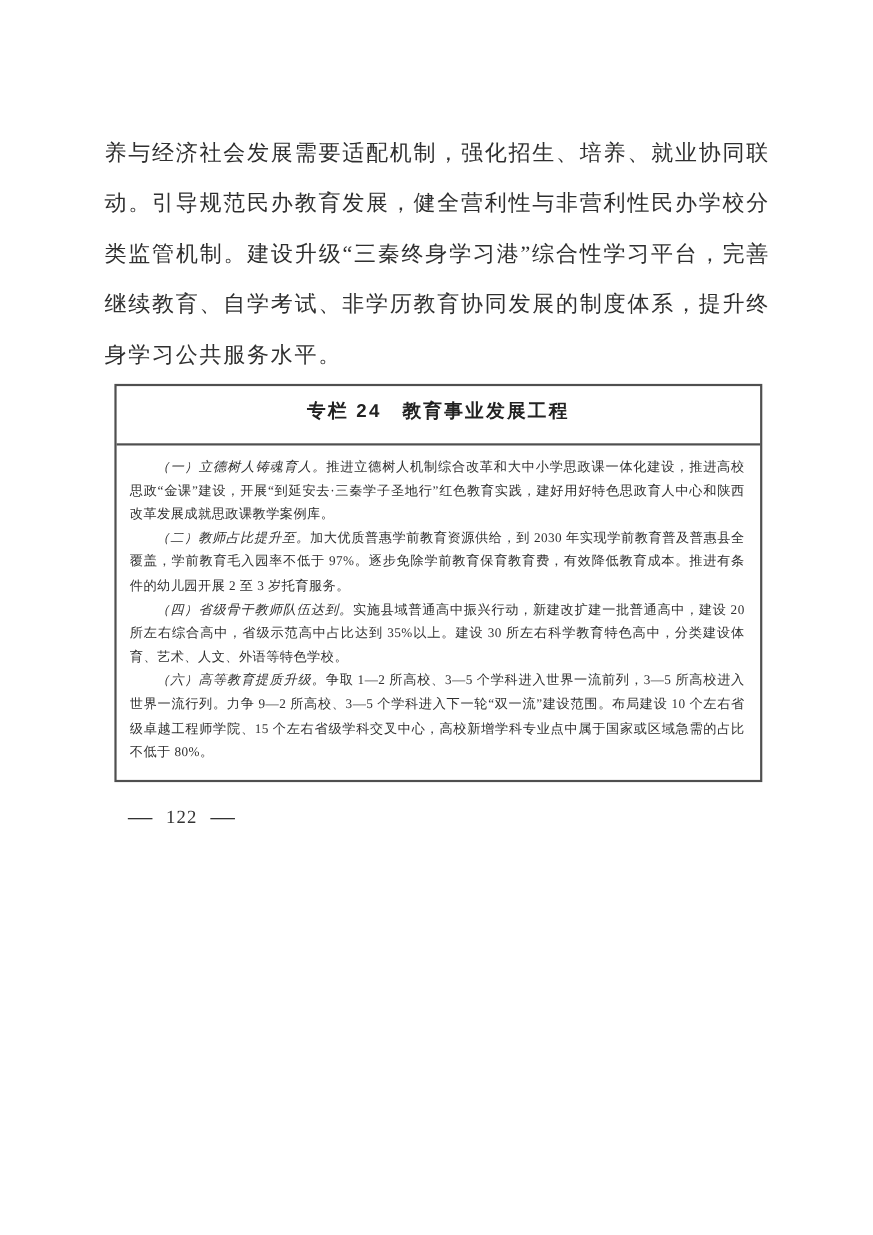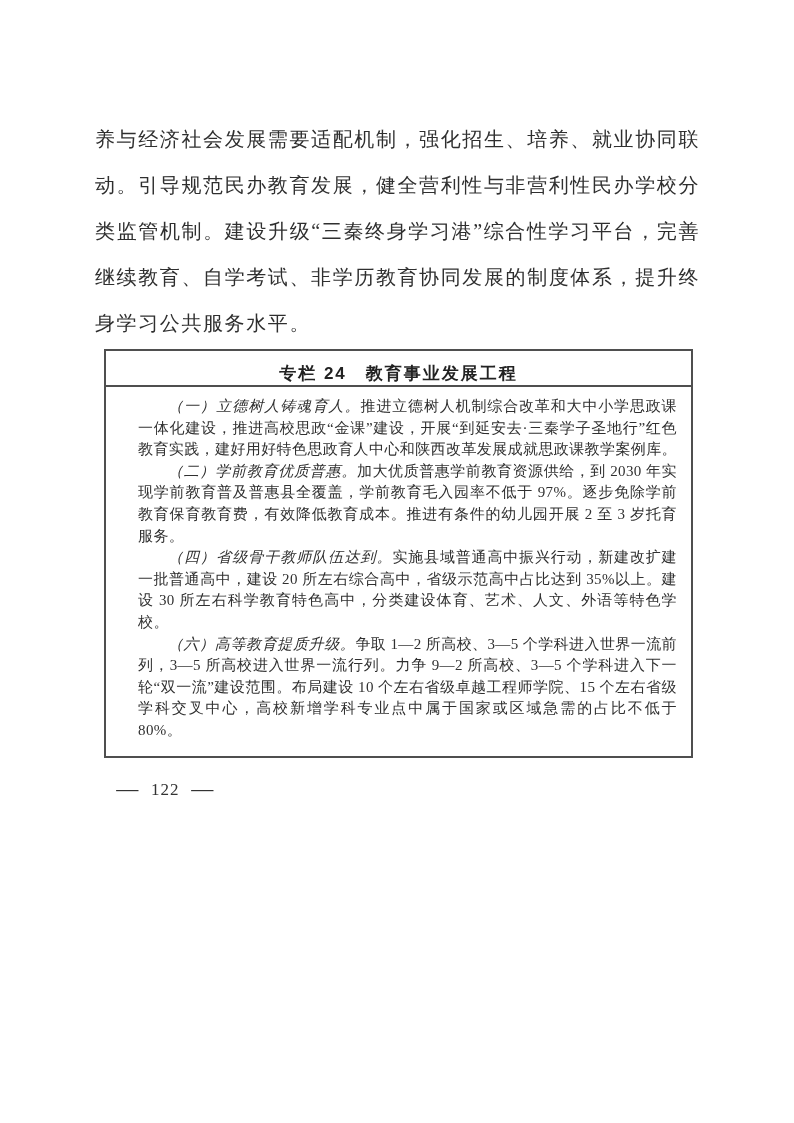--- a/index.html
+++ b/index.html
@@ -35,27 +35,27 @@
   .column-box {
     margin: 3px 7px 0 9px;
     border: 2px solid #4f4f4f;
   }
   .box-title {
     text-align: center;
     font-family: "Liberation Sans", "DejaVu Sans", sans-serif;
     font-weight: bold;
     font-size: 17px;
     letter-spacing: 2px;
-    padding: 11px 0 0 0;
+    padding: 11px 0 18px 0;
     border-bottom: 2px solid #4f4f4f;
     color: #222222;
   }
   .box-content {
-    padding: 9px 14px 14px 32px;
-    font-size: 15px;
+    padding: 9px 14px 14px 12px;
+    font-size: 12px;
     line-height: 21.6px;
     letter-spacing: 0.4px;
     text-align: justify;
     text-justify: inter-character;
     color: #303030;
   }
   .box-content p.item {
     margin: 0;
     text-indent: 2em;
   }
@@ -85,21 +85,21 @@
 
 <div class="page">
 
   <p class="intro">养与经济社会发展需要适配机制，强化招生、培养、就业协同联动。引导规范民办教育发展，健全营利性与非营利性民办学校分类监管机制。建设升级“三秦终身学习港”综合性学习平台，完善继续教育、自学考试、非学历教育协同发展的制度体系，提升终身学习公共服务水平。</p>
 
   <div class="column-box">
     <div class="box-title">专栏 24　教育事业发展工程</div>
 
     <div class="box-content">
       <p class="item"><span class="lead">（一）立德树人铸魂育人。</span><span>推进立德树人机制综合改革和大中小学思政课一体化建设，推进高校思政“金课”建设，开展“到延安去·三秦学子圣地行”红色教育实践，建好用好特色思政育人中心和陕西改革发展成就思政课教学案例库。</span></p>
-      <p class="item"><span class="lead">（二）学前教育优质普惠。</span><span>加大优质普惠学前教育资源供给，到 2030 年实现学前教育普及普惠县全覆盖，学前教育毛入园率不低于 97%。逐步免除学前教育保育教育费，有效降低教育成本。推进有条件的幼儿园开展 2 至 3 岁托育服务。</span></p>
+      <p class="item"><span class="lead">（二）教师占比提升至。</span><span>加大优质普惠学前教育资源供给，到 2030 年实现学前教育普及普惠县全覆盖，学前教育毛入园率不低于 97%。逐步免除学前教育保育教育费，有效降低教育成本。推进有条件的幼儿园开展 2 至 3 岁托育服务。</span></p>
       <p class="item"><span class="lead">（四）省级骨干教师队伍达到。</span><span>实施县域普通高中振兴行动，新建改扩建一批普通高中，建设 20 所左右综合高中，省级示范高中占比达到 35%以上。建设 30 所左右科学教育特色高中，分类建设体育、艺术、人文、外语等特色学校。</span></p>
       <p class="item"><span class="lead">（六）高等教育提质升级。</span><span>争取 1—2 所高校、3—5 个学科进入世界一流前列，3—5 所高校进入世界一流行列。力争 9—2 所高校、3—5 个学科进入下一轮“双一流”建设范围。布局建设 10 个左右省级卓越工程师学院、15 个左右省级学科交叉中心，高校新增学科专业点中属于国家或区域急需的占比不低于 80%。</span></p>
     </div>
   </div>
 
   <div class="page-number">
     <span class="dash">—</span>
     <span>122</span>
     <span class="dash">—</span>
   </div>

